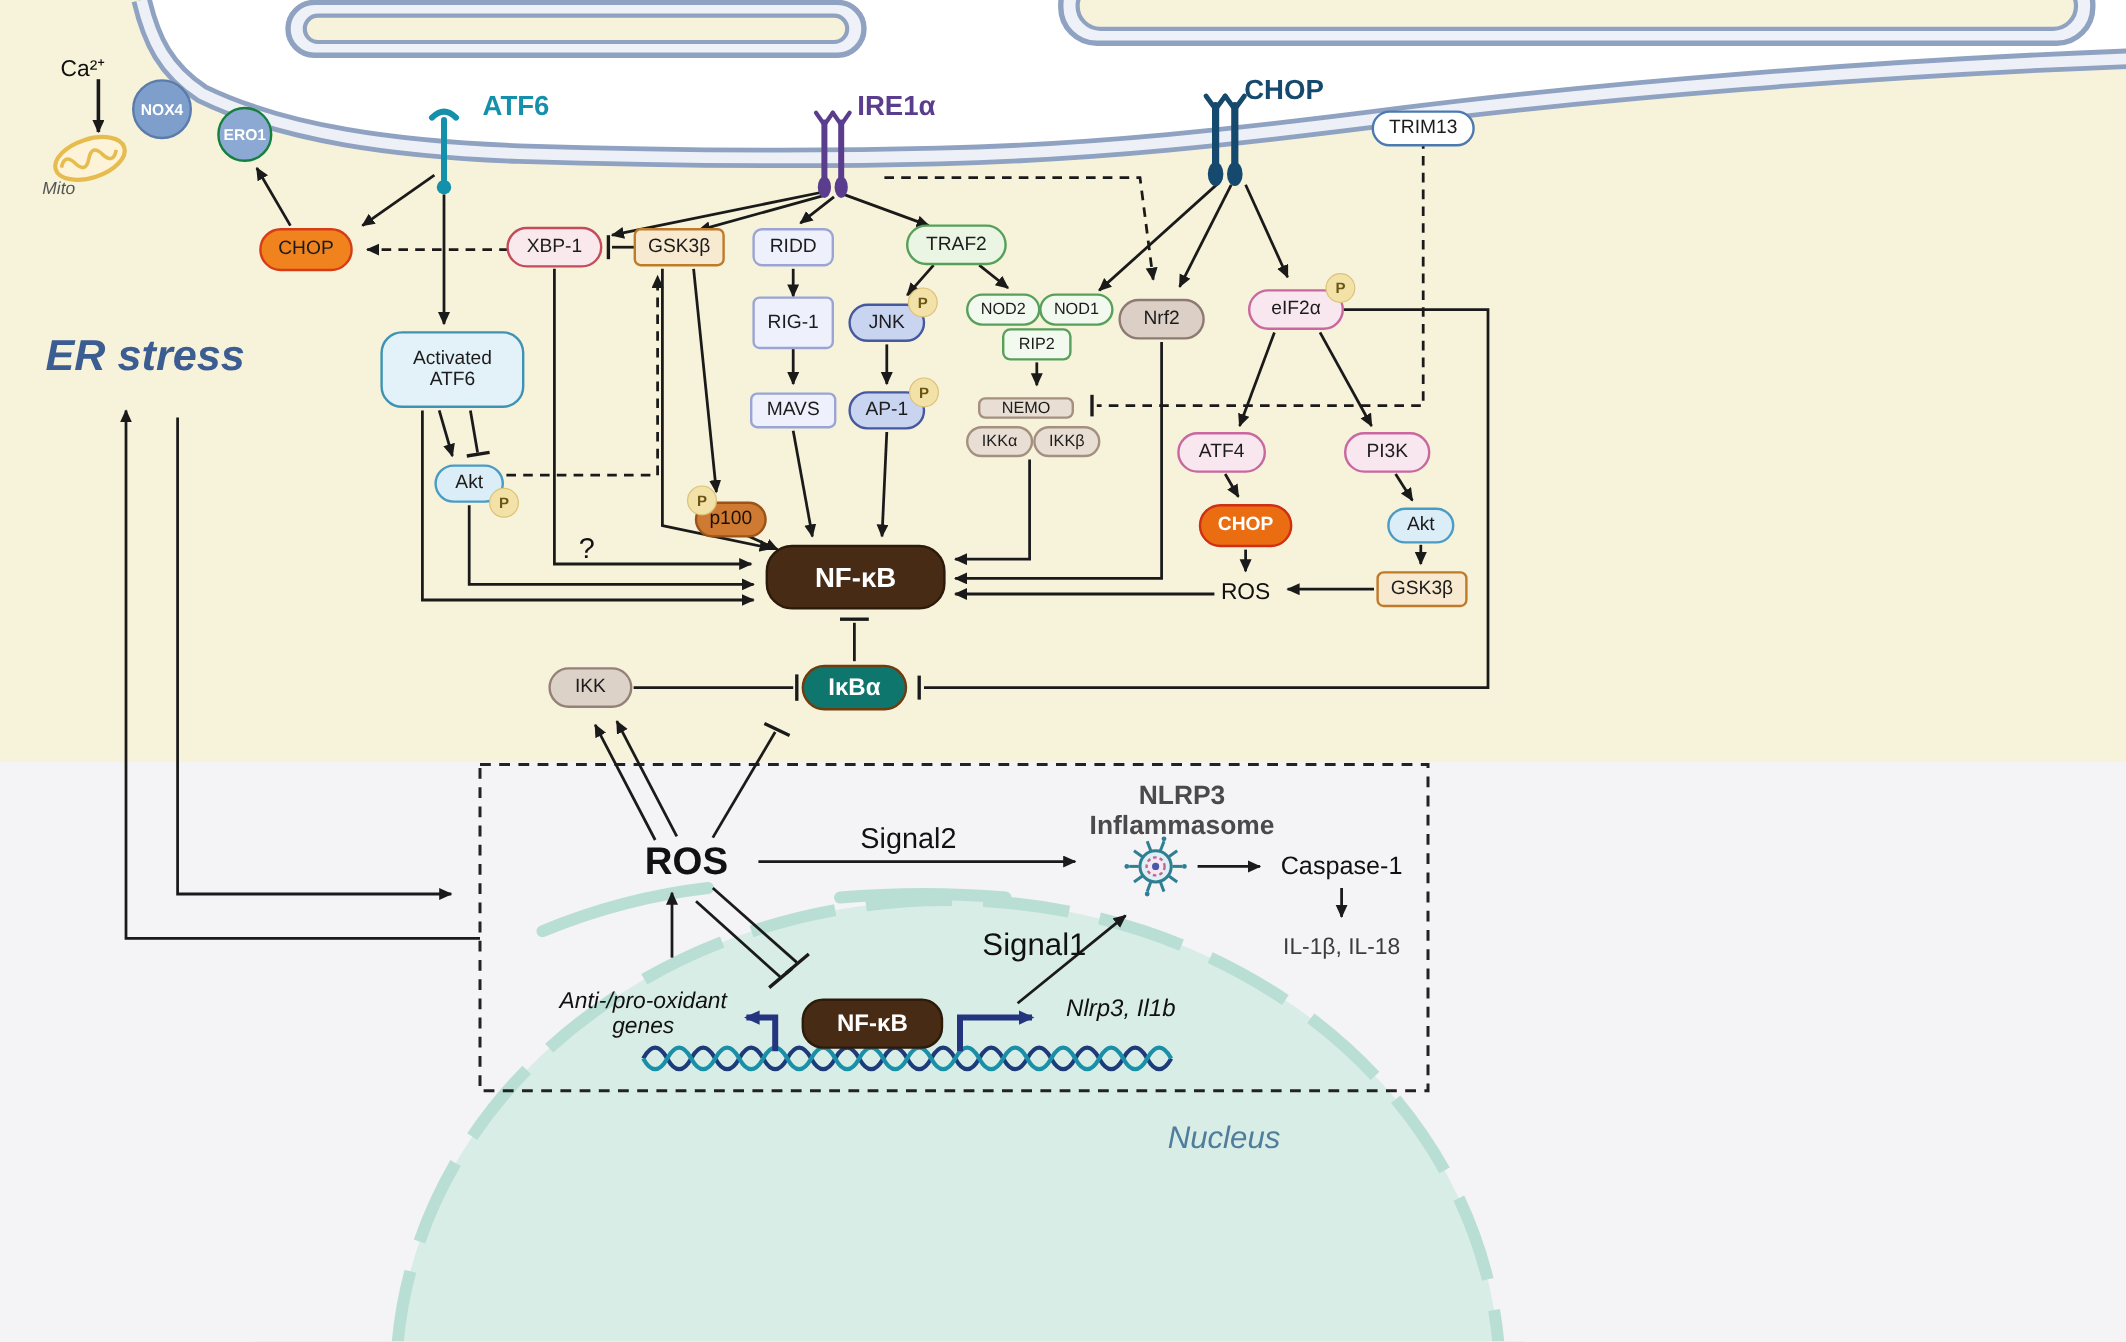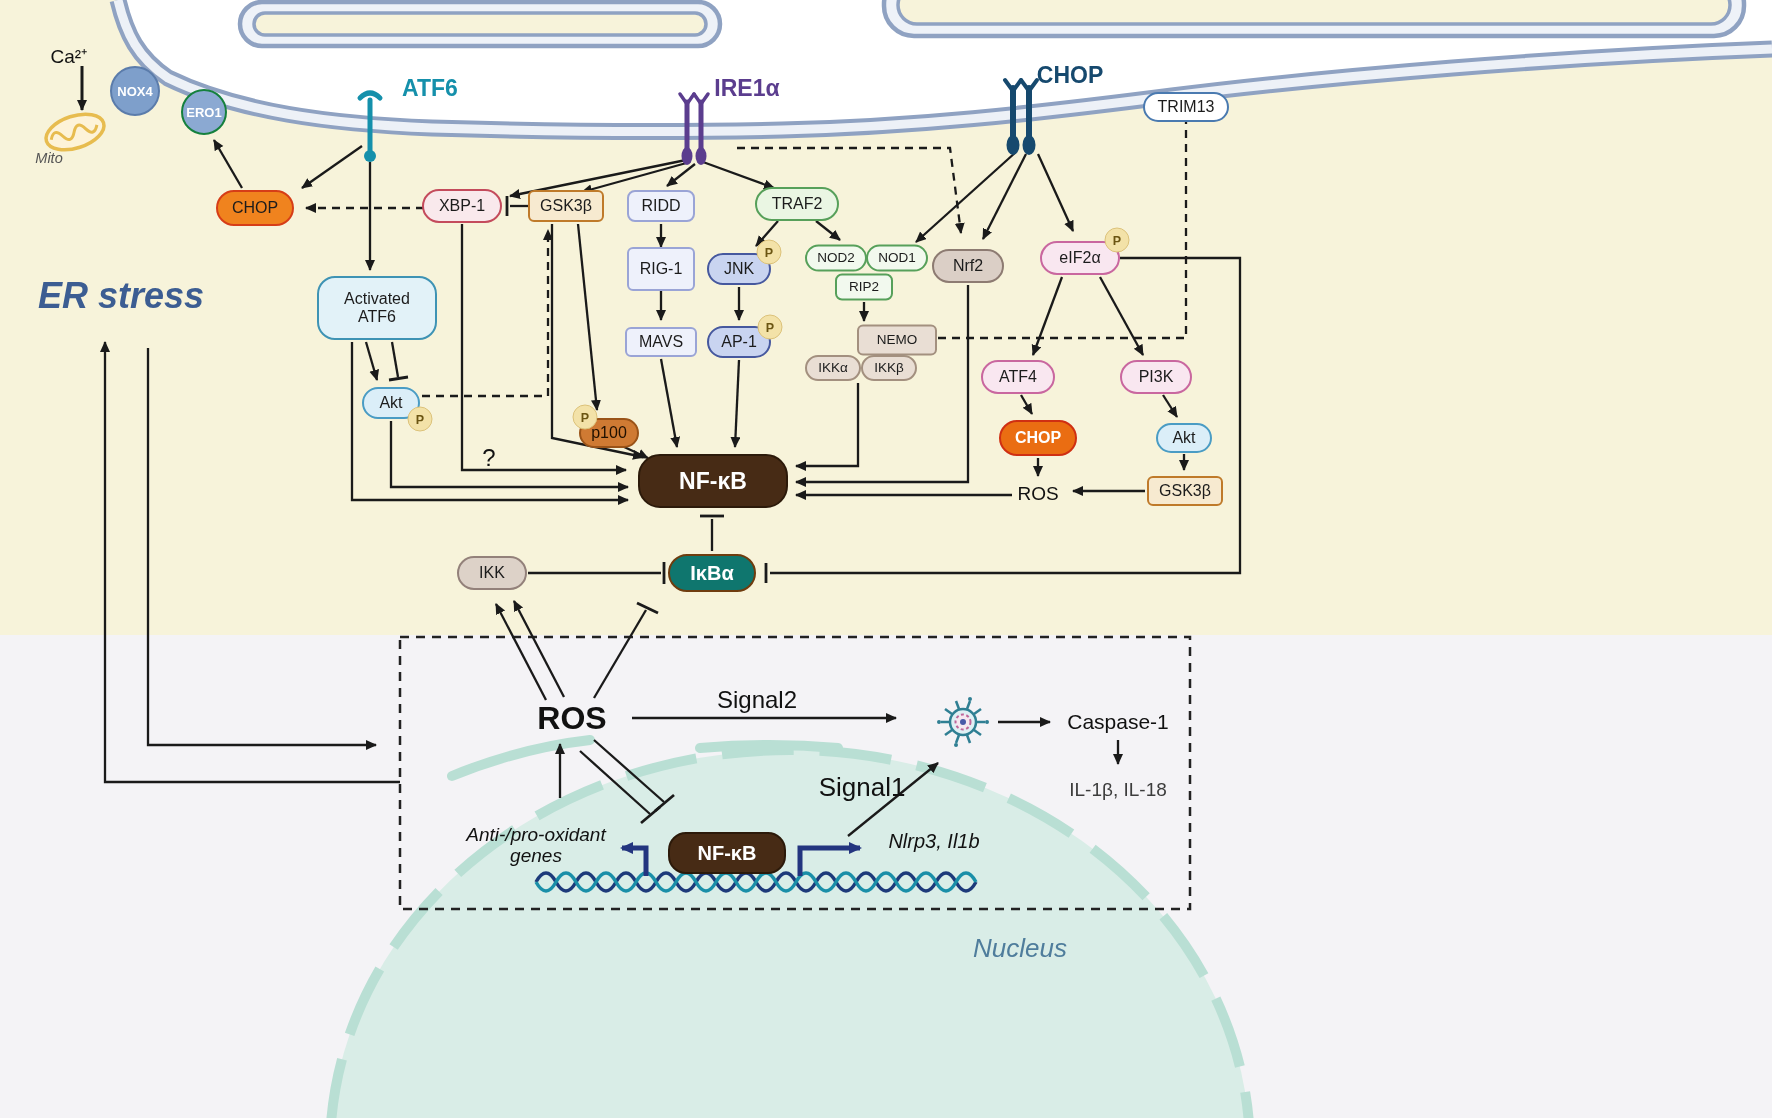--- a/index.html
+++ b/index.html
@@ -200,21 +200,21 @@
   <div class="node pill" style="left:797px;top:204px;width:84px;height:34px;background:#eaf6e3;border-color:#57a05a;">TRAF2</div>
   <div class="node rect" style="left:661px;top:269px;width:68px;height:44px;background:#eef1fb;border-color:#9aa4d6;">RIG-1</div>
   <div class="node pill" style="left:739px;top:269px;width:64px;height:32px;background:#c9d4f0;border-color:#46589e;">JNK</div>
   <div class="node pill sm" style="left:836px;top:258px;width:62px;height:27px;background:#f2f9ee;border-color:#57a05a;">NOD2</div>
   <div class="node pill sm" style="left:897px;top:258px;width:62px;height:27px;background:#f2f9ee;border-color:#57a05a;">NOD1</div>
   <div class="node rect sm" style="left:864px;top:287px;width:58px;height:27px;border-radius:7px;background:#f2f9ee;border-color:#57a05a;">RIP2</div>
   <div class="node pill" style="left:968px;top:266px;width:72px;height:34px;background:#dbcfc6;border-color:#8d7b72;">Nrf2</div>
   <div class="node pill" style="left:1080px;top:258px;width:80px;height:34px;background:#f9e7f0;border-color:#c9679f;">eIF2α</div>
   <div class="node rect" style="left:661px;top:342px;width:72px;height:30px;background:#eef1fb;border-color:#9aa4d6;">MAVS</div>
   <div class="node pill" style="left:739px;top:342px;width:64px;height:32px;background:#c9d4f0;border-color:#46589e;">AP-1</div>
-  <div class="node rect sm" style="left:855px;top:340px;width:80px;height:31px;background:#e9ded4;border-color:#a3907f;margin-left:42px;">NEMO</div>
+  <div class="node rect sm" style="left:855px;top:340px;width:80px;height:18px;background:#e9ded4;border-color:#a3907f;">NEMO</div>
   <div class="node pill sm" style="left:833px;top:368px;width:56px;height:26px;background:#e9ded4;border-color:#a3907f;">IKKα</div>
   <div class="node pill sm" style="left:889px;top:368px;width:56px;height:26px;background:#e9ded4;border-color:#a3907f;">IKKβ</div>
   <div class="node wrap" style="left:377px;top:308px;width:120px;height:64px;border-radius:18px;background:#e2f2f8;border-color:#3e93b4;padding:0 6px;">Activated ATF6</div>
   <div class="node pill" style="left:391px;top:403px;width:58px;height:32px;background:#dbeef8;border-color:#4a9cc4;">Akt</div>
   <div class="node pill" style="left:609px;top:433px;width:60px;height:30px;background:#cf7a33;border-color:#9a5318;color:#201000;">p100</div>
   <div class="node pill" style="left:1018px;top:377px;width:74px;height:34px;background:#f9e7f0;border-color:#c9679f;">ATF4</div>
   <div class="node pill" style="left:1156px;top:377px;width:72px;height:34px;background:#f9e7f0;border-color:#c9679f;">PI3K</div>
   <div class="node pill bw" style="left:1038px;top:438px;width:78px;height:36px;background:#ea6d12;border-color:#cf2f12;">CHOP</div>
   <div class="node pill" style="left:1184px;top:438px;width:56px;height:30px;background:#dbeef8;border-color:#4a9cc4;">Akt</div>
   <div class="node rect" style="left:1185px;top:491px;width:76px;height:30px;background:#f7ead0;border-color:#bf7a2a;">GSK3β</div>
@@ -238,18 +238,19 @@
   <div class="lbl" style="left:1070px;top:75px;font-size:23px;font-weight:bold;color:#16496e;">CHOP</div>
 
   <div class="lbl" style="left:121px;top:296px;font-size:36px;font-weight:bold;font-style:italic;color:#3c5d92;">ER stress</div>
   <div class="lbl" style="left:57px;top:56px;font-size:19px;margin-left:12px;">Ca²⁺</div>
   <div class="lbl" style="left:49px;top:158px;font-size:14.5px;font-style:italic;color:#555;">Mito</div>
   <div class="lbl" style="left:489px;top:458px;font-size:24px;">?</div>
   <div class="lbl" style="left:1038px;top:494px;font-size:19px;">ROS</div>
   <div class="lbl" style="left:572px;top:718px;font-size:32px;font-weight:bold;">ROS</div>
   <div class="lbl" style="left:757px;top:700px;font-size:24px;">Signal2</div>
   <div class="lbl" style="left:862px;top:787px;font-size:26px;">Signal1</div>
+  <div class="lbl wrap" style="left:985px;top:676px;width:180px;font-size:22px;font-weight:bold;color:#4a4a4a;">NLRP3 Inflammasome</div>
   <div class="lbl" style="left:1118px;top:722px;font-size:21px;">Caspase-1</div>
   <div class="lbl" style="left:1118px;top:790px;font-size:19px;color:#3c3c3c;">IL-1β, IL-18</div>
   <div class="lbl" style="left:934px;top:841px;font-size:20px;font-style:italic;">Nlrp3, Il1b</div>
   <div class="lbl wrap" style="left:536px;top:845px;width:150px;font-size:19px;font-style:italic;">Anti-/pro-oxidant genes</div>
   <div class="lbl" style="left:1020px;top:948px;font-size:26px;font-style:italic;color:#4f7d9c;">Nucleus</div>
 </div>
 
 </body></html>

